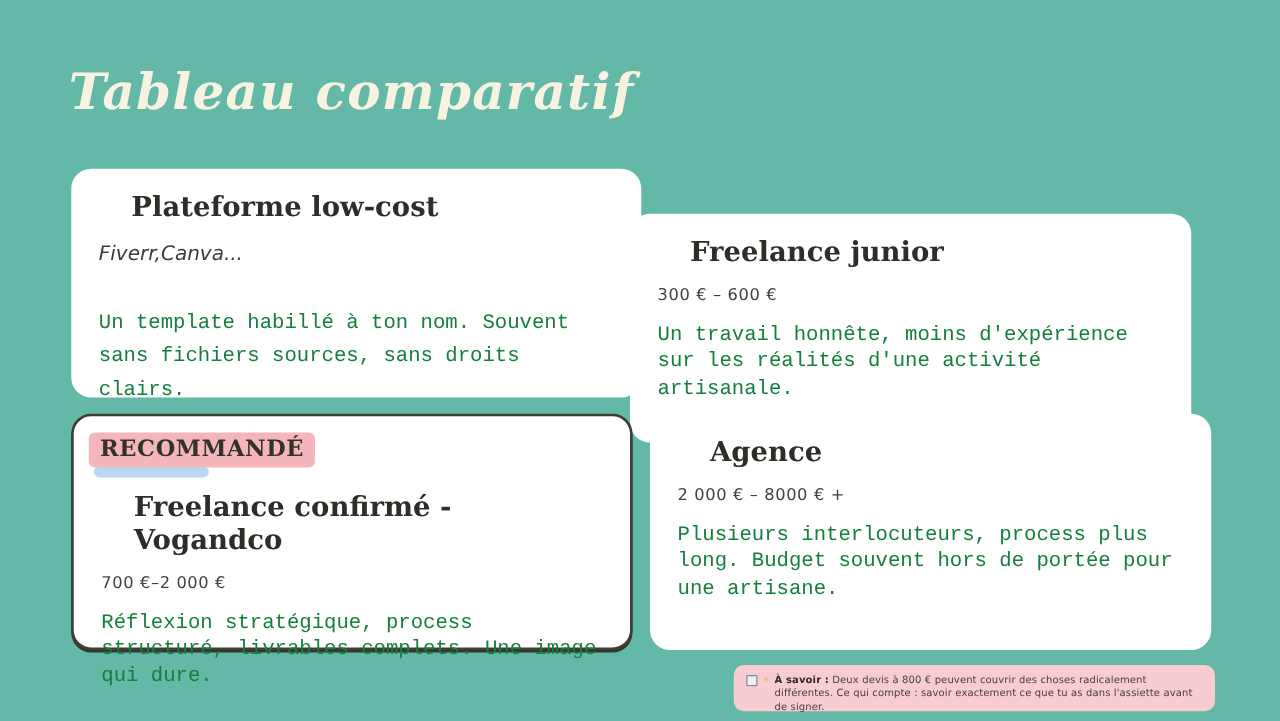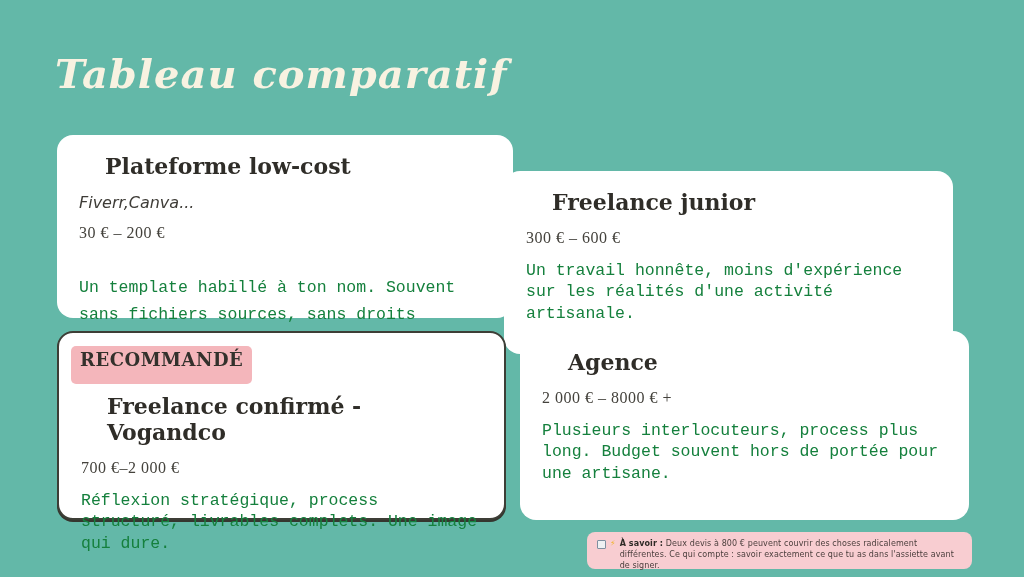--- a/index.html
+++ b/index.html
@@ -32,38 +32,38 @@
     margin:0 0 14px 26px;
     font-family:"DejaVu Serif","Liberation Serif",serif;
     font-size:22px;font-weight:700;color:#2f2d28;
   }
   .card .subtitle{
     margin:0 0 12px 0;
     font-style:italic;font-size:16px;color:#3e3c37;
   }
   .card .price{
     margin:0 0 13px 0;
-    font-size:16px;color:#44423c;letter-spacing:0.5px;font-family:Liberation Serif, serif;
+    font-size:13px;color:#44423c;letter-spacing:0.5px;
   }
   .card .desc{
     margin:0;
     font-family:Liberation Mono, monospace;
     font-size:16.5px;color:#15803d;line-height:1.3;
   }
   .card-1 .desc{line-height:1.65;margin-top:32px;}
   .badge-row{position:relative;height:38px;margin:-2px 0 6px -10px;}
   .badge-underline{
     position:absolute;left:4px;top:24px;width:92px;height:9px;
     background:#b9d8ee;border-radius:5px;
   }
   .badge{
     position:absolute;left:0;top:-3px;
     display:inline-block;
     background:#f4b6bb;border-radius:5px;
-    padding:3px 9px 14px 9px;
+    padding:3px 9px 4px 9px;
     font-family:"DejaVu Serif","Liberation Serif",serif;
     font-weight:700;font-size:18px;color:#33312c;letter-spacing:0.5px;
   }
   .note{
     position:absolute;left:587px;top:532px;width:385px;height:37px;
     box-sizing:border-box;
     background:#f8cdd1;border-radius:8px;
     padding:6px 12px 6px 10px;
     display:flex;align-items:flex-start;
   }
@@ -83,21 +83,20 @@
 </head>
 <body>
 
 <div class="slide">
 
   <h1 class="page-title">Tableau comparatif</h1>
 
   <div class="card card-1">
     <h2>Plateforme low-cost</h2>
     <p class="subtitle">Fiverr,Canva...</p>
-    <p class="price">30 € – 200 €</p>
     <p class="desc">Un template habillé à ton nom. Souvent sans fichiers sources, sans droits clairs.</p>
   </div>
 
   <div class="card card-2">
     <h2>Freelance junior</h2>
     <p class="price">300 € – 600 €</p>
     <p class="desc">Un travail honnête, moins d'expérience sur les réalités d'une activité artisanale.</p>
   </div>
 
   <div class="card card-3">

